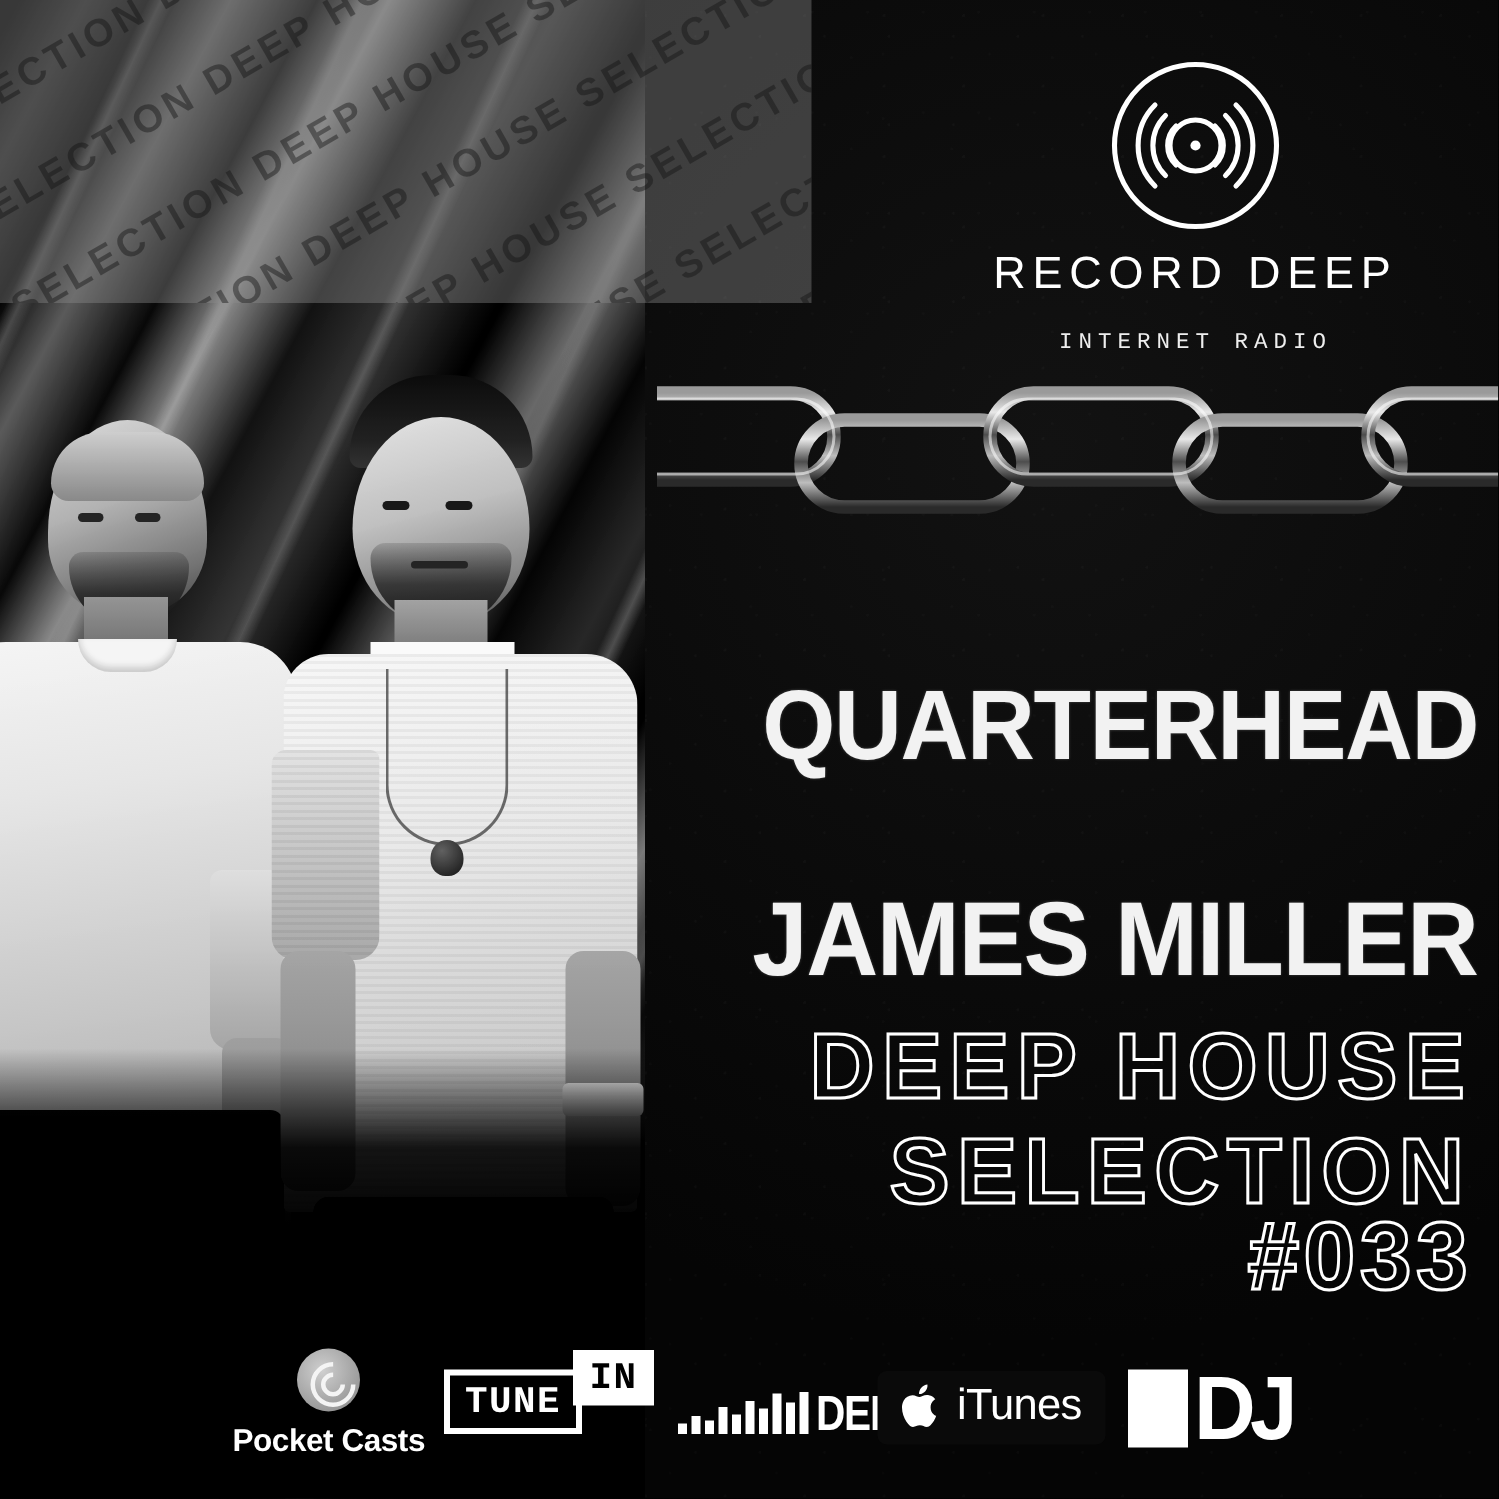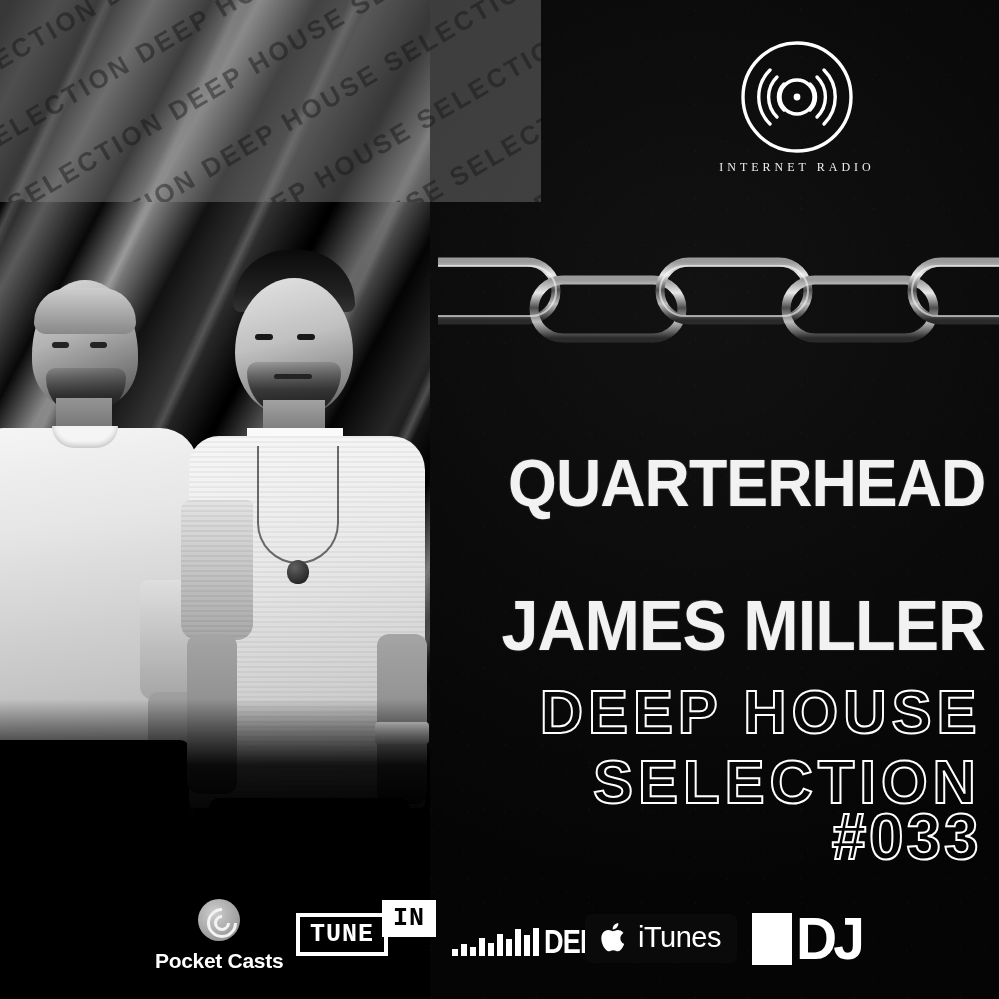--- a/index.html
+++ b/index.html
@@ -223,24 +223,24 @@
   .logo-mark { display:block; margin:0 auto; }
   .logo-name {
     margin-top:10px;
     font-family:"Liberation Sans", sans-serif;
     font-weight:400;
     font-size:30px;
     letter-spacing:4.5px;
     color:#fff;
   }
   .logo-sub {
-    margin-top:4px;
-    font-family:Liberation Serif, serif;
+    margin-top:20px;
+    font-family:Liberation Mono, monospace;
     font-weight:400;
-    font-size:12px;
+    font-size:15px;
     letter-spacing:4px;
     color:#eee;
   }
 
   
   .titles {
     position:absolute; left:0; top:0; width:999px; height:999px;
     pointer-events:none;
   }
   .artist1, .artist2 {
@@ -443,20 +443,21 @@
       <circle cx="59" cy="59" r="3.4" fill="#fff"></circle>
       <g fill="none" stroke="#fff" stroke-width="3.4" stroke-linecap="round">
         <path d="M72 46 A 18 18 0 0 1 72 72"></path>
         <path d="M79 39 A 28 28 0 0 1 79 79"></path>
         <path d="M86 32 A 38 38 0 0 1 86 86"></path>
         <path d="M46 72 A 18 18 0 0 1 46 46"></path>
         <path d="M39 79 A 28 28 0 0 1 39 39"></path>
         <path d="M32 86 A 38 38 0 0 1 32 32"></path>
       </g>
     </svg>
+    <div class="logo-name">RECORD DEEP</div>
     <div class="logo-sub">INTERNET RADIO</div>
   </div>
 
   <div class="titles">
     <div class="artist1">QUARTERHEAD</div>
     <div class="artist2">JAMES MILLER</div>
     <div class="series l1">DEEP HOUSE</div>
     <div class="series l2">SELECTION</div>
     <div class="series l3">#033</div>
   </div>

